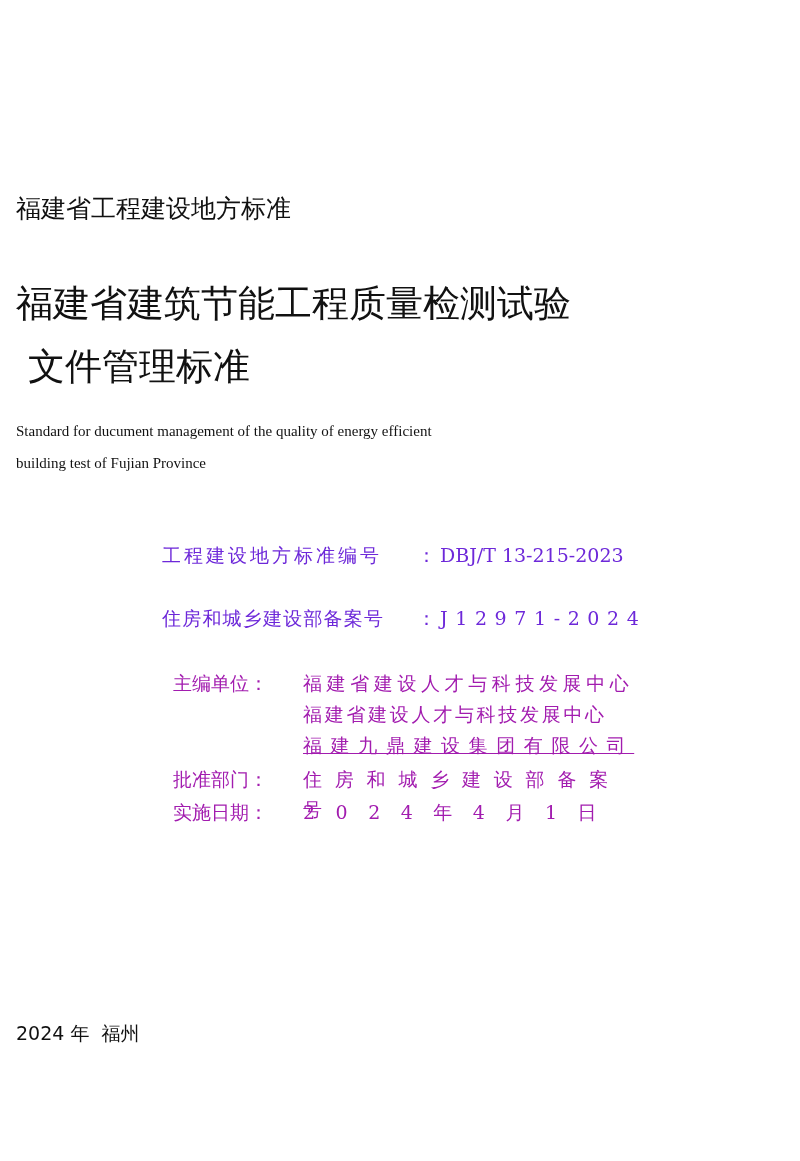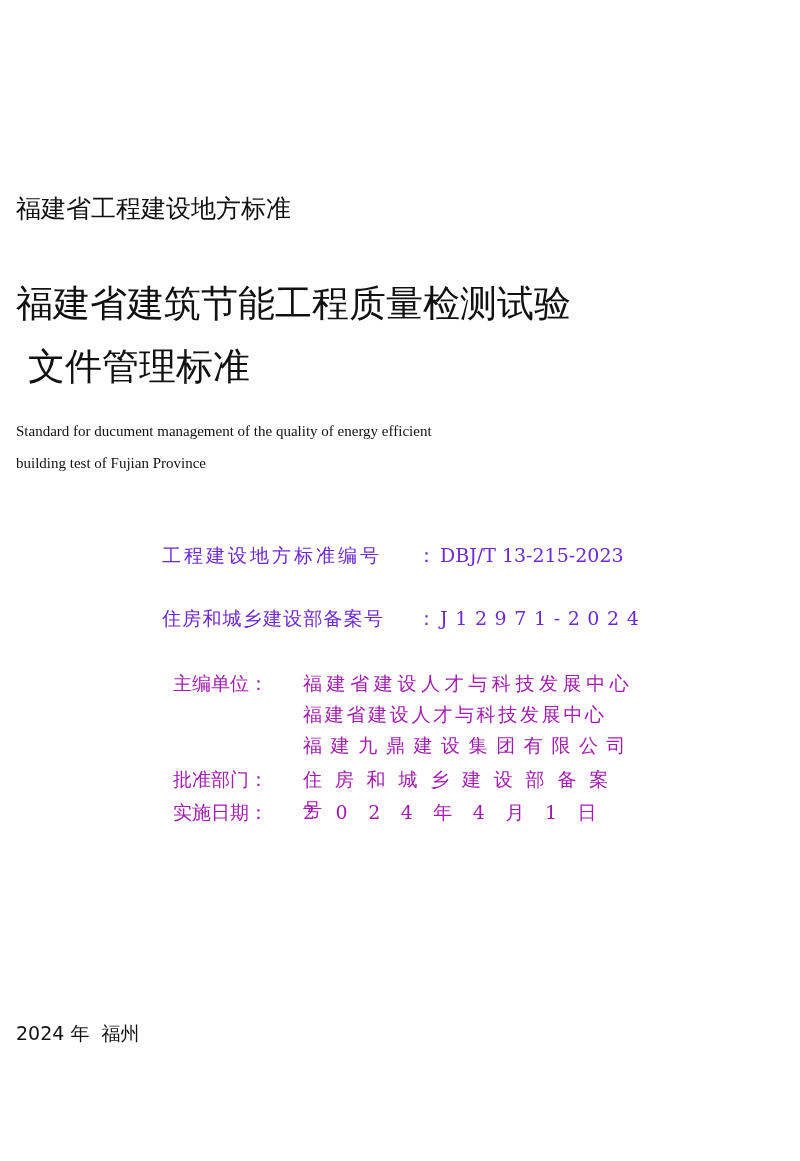--- a/index.html
+++ b/index.html
@@ -111,21 +111,21 @@
 
   <div>
     <div class="abs info info-label r1">主编单位：</div>
     <div class="abs info info-val r1">
         <span style="letter-spacing:4.6px;">福建省建设人才与科技发展中心</span>
       </div>
     <div class="abs info info-val r2">
         <span style="letter-spacing:2.7px;">福建省建设人才与科技发展中心</span>
       </div>
     <div class="abs info info-val r3">
-        <span style="letter-spacing:8.6px;">福建九鼎建设集团有限公司</span>
+        <span style="letter-spacing:8.6px;text-decoration:underline;">福建九鼎建设集团有限公司</span>
       </div>
 
     <div class="abs info info-label r4">批准部门：</div>
     <div class="abs info info-val r4">
         <span style="letter-spacing:12.8px;">住房和城乡建设部备案号</span>
       </div>
 
     <div class="abs info info-label r5">实施日期：</div>
     <div class="abs info info-val r5">
         <span style="letter-spacing:20.5px;">2024年4月1日</span>

